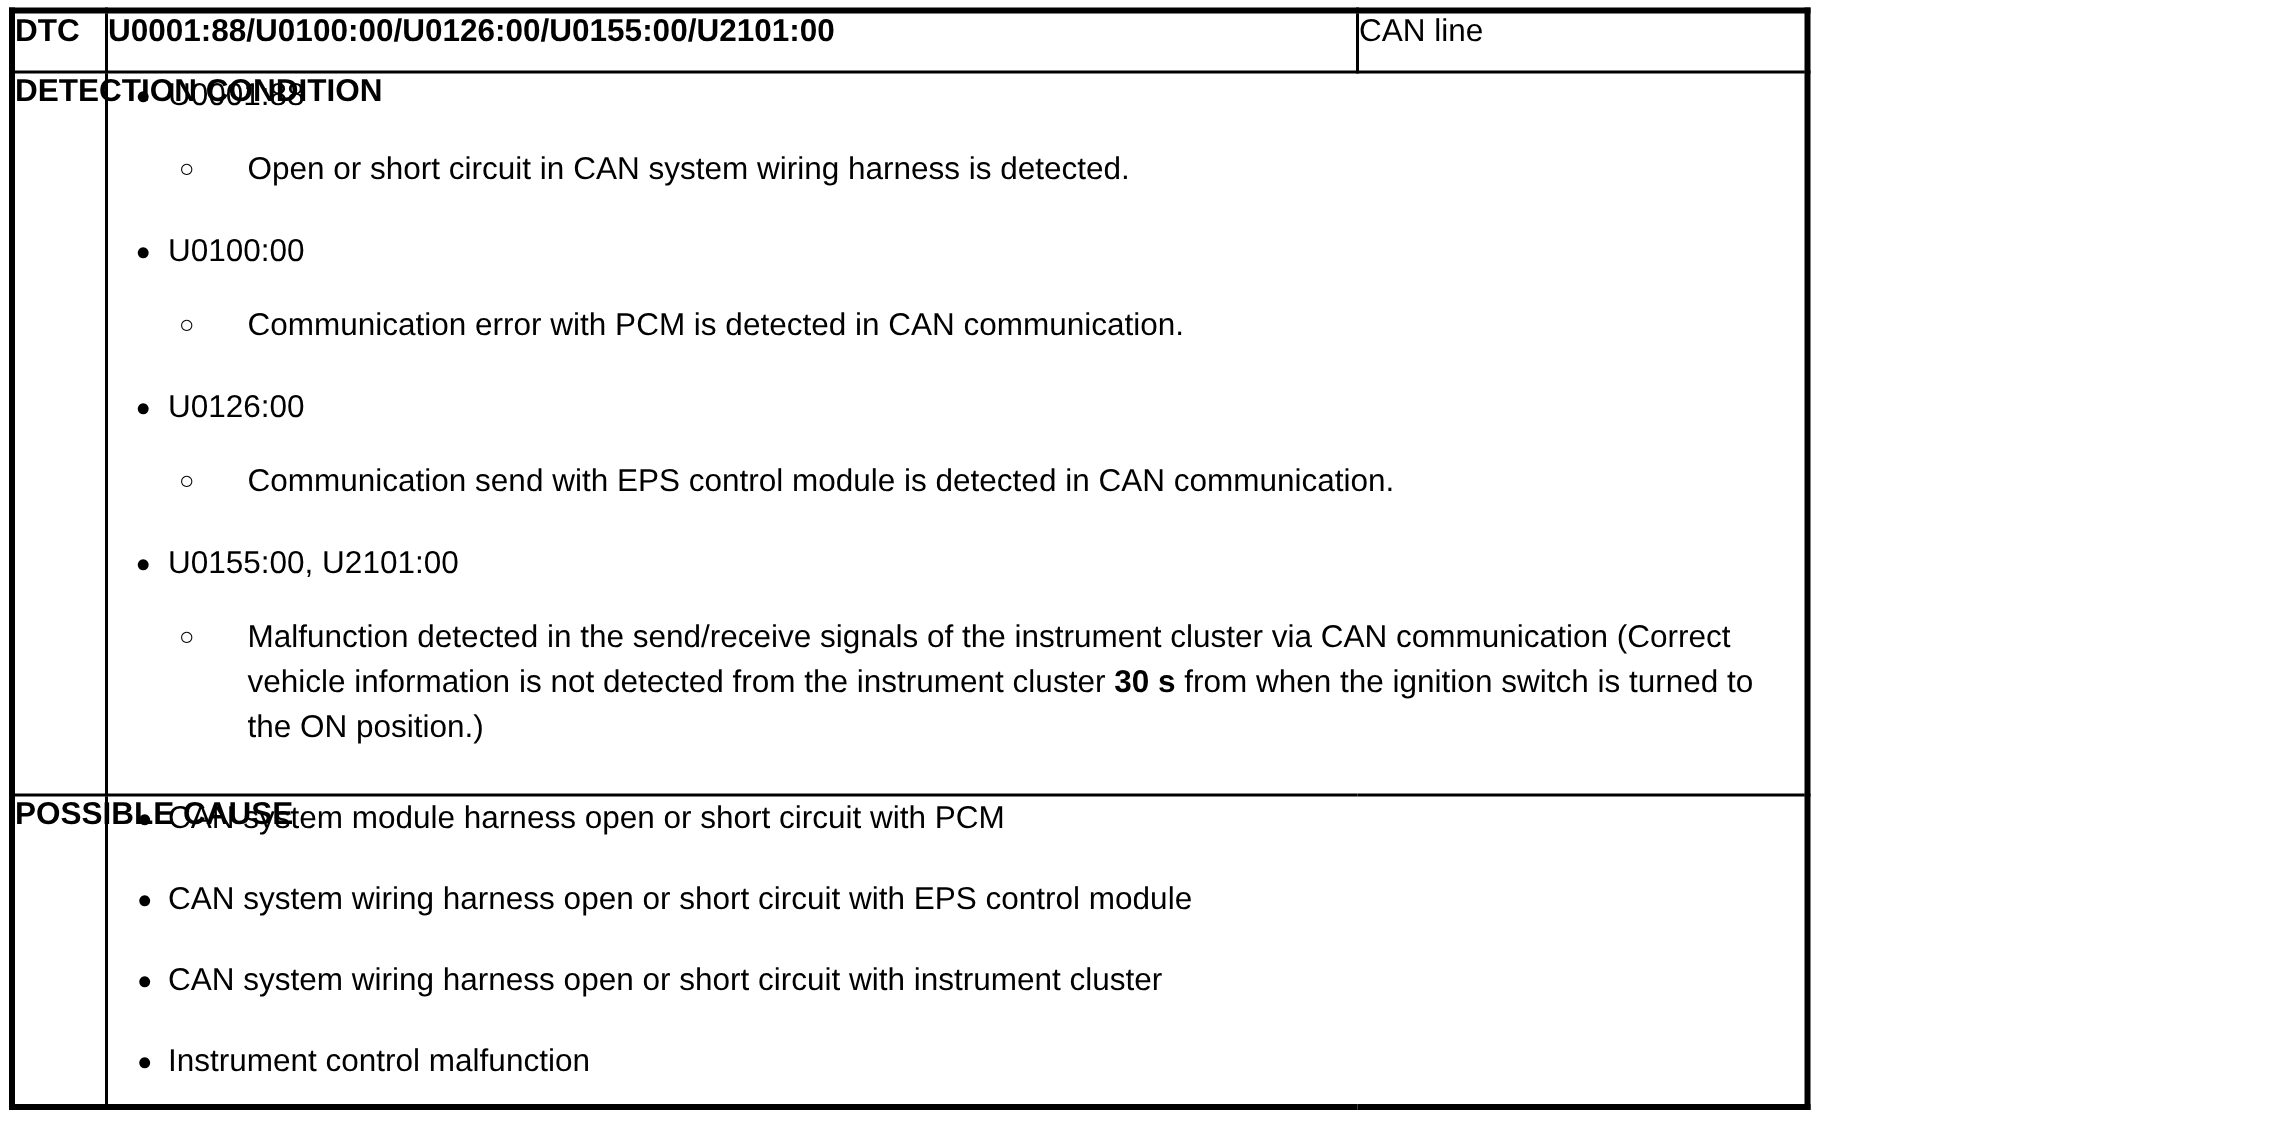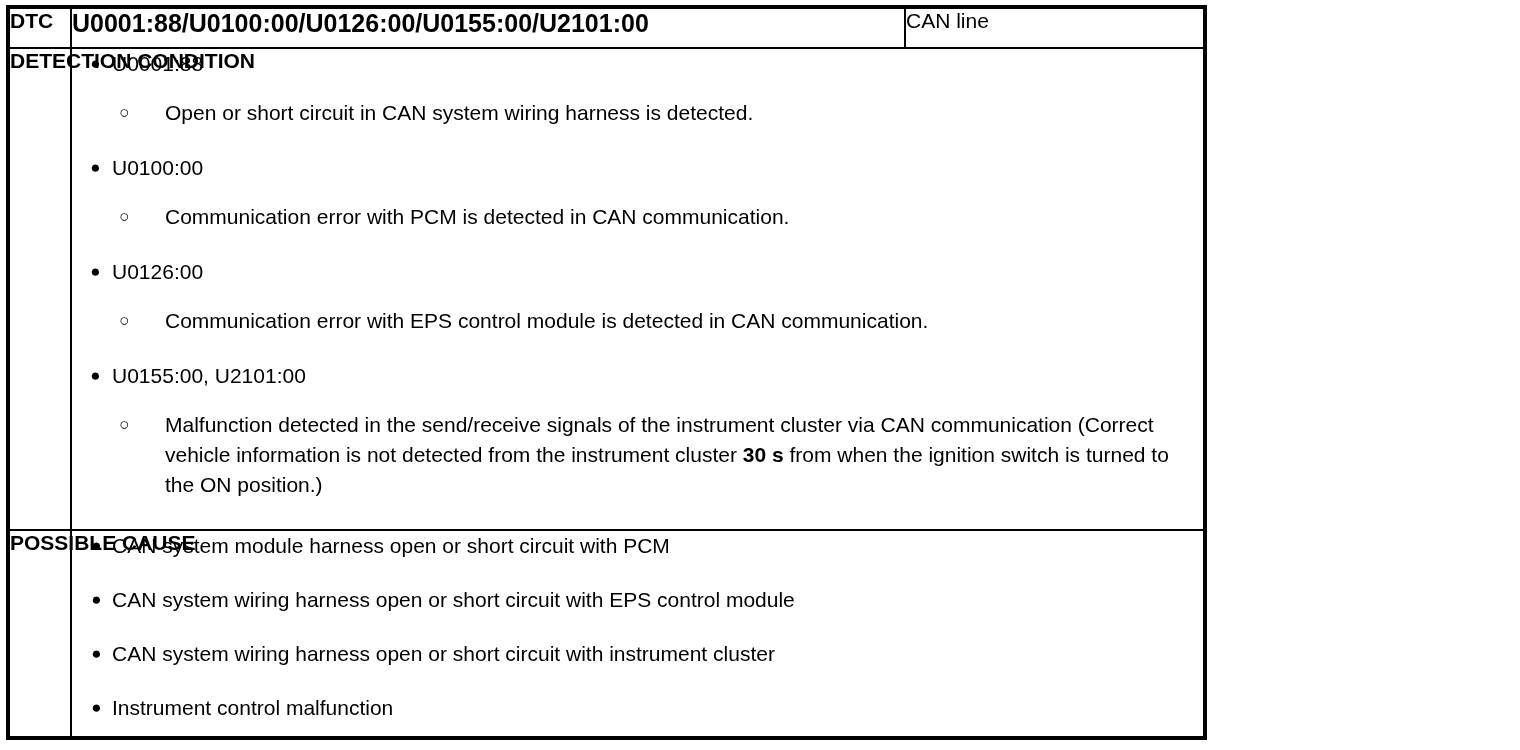--- a/index.html
+++ b/index.html
@@ -43,21 +43,21 @@
     vertical-align: middle;
   }
   .cell-dtc-label {
     width: 63px;
     font-size: 21px;
     font-weight: bold;
     padding: 0 5px 0 6px;
     white-space: nowrap;
   }
   .cell-dtc-codes {
-    font-size: 25px;
+    font-size: 21px;
     font-weight: bold;
     padding: 0 6px 0 8px;
     white-space: nowrap;
   }
   .cell-canline {
     width: 300px;
     font-size: 21px;
     font-weight: normal;
     padding: 0 6px 0 9px;
     white-space: nowrap;
@@ -192,21 +192,21 @@
               </li>
             </ul>
           </li>
 
           <li class="bullet-item group">
             <span class="bullet-dot">●</span>
             <span>U0126:00</span>
             <ul class="sublist">
               <li class="sub-item">
                 <span class="sub-dot">○</span>
-                <span class="sub-text">Communication error with EPS control module is detected in CAN communication.</span>
+                <span class="sub-text">Communication send with EPS control module is detected in CAN communication.</span>
               </li>
             </ul>
           </li>
 
           <li class="bullet-item group">
             <span class="bullet-dot">●</span>
             <span>U0155:00, U2101:00</span>
             <ul class="sublist">
               <li class="sub-item">
                 <span class="sub-dot">○</span>

